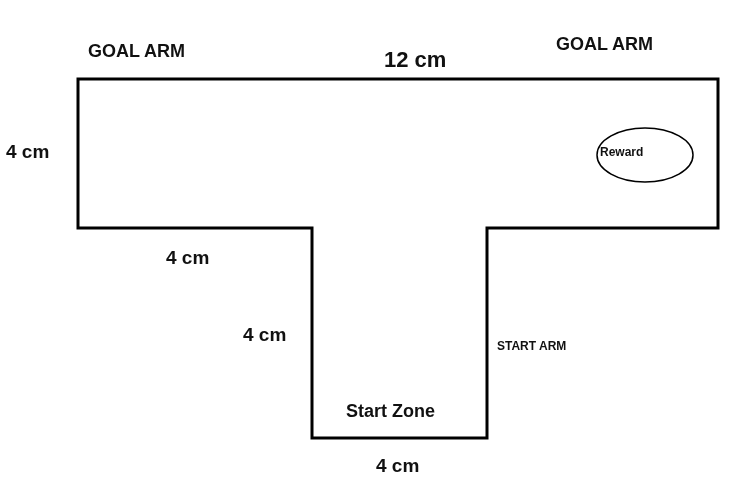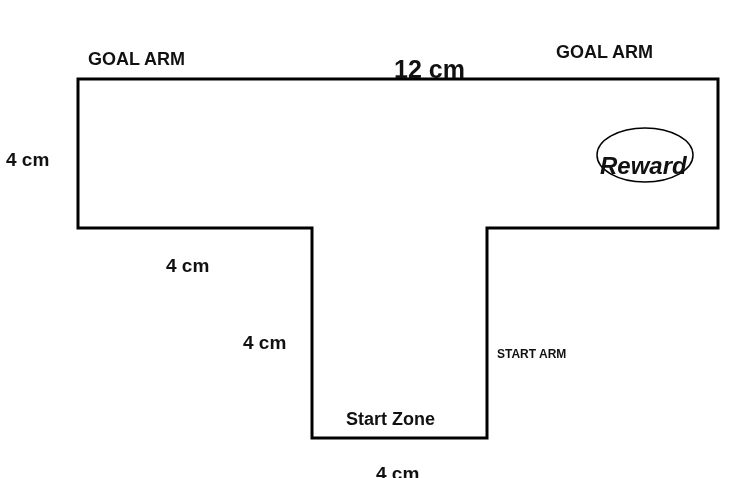--- a/index.html
+++ b/index.html
@@ -1,29 +1,29 @@
 <!DOCTYPE html>
 <html><head>
   <meta charset="utf-8">
   <style>
     html, body { margin: 0; padding: 0; background: #ffffff; }
     body { width: 741px; height: 478px; position: relative; overflow: hidden; font-family: "Liberation Sans", "DejaVu Sans", sans-serif; }
-    .lbl { position: absolute; font-weight: bold; color: #111; white-space: nowrap; line-height: 1; margin-top: 8px; }
+    .lbl { position: absolute; font-weight: bold; color: #111; white-space: nowrap; line-height: 1; }
     svg { position: absolute; left: 0; top: 0; }
   </style>
 </head>
 <body>
 
 <svg width="741" height="478" viewBox="0 0 741 478">
   <polygon points="78,79 718,79 718,228 487,228 487,438 312,438 312,228 78,228" fill="none" stroke="#000" stroke-width="3"></polygon>
   <ellipse cx="645" cy="155" rx="48" ry="27" fill="none" stroke="#000" stroke-width="1.5"></ellipse>
 </svg>
 
 <div class="lbl" style="left:88px; top:42px; font-size:18px;">GOAL ARM</div>
-<div class="lbl" style="left:394px; top:49px; font-size:25px;">12 cm</div>
+<div class="lbl" style="left:384px; top:49px; font-size:22px;">12 cm</div>
 <div class="lbl" style="left:556px; top:35px; font-size:18px;">GOAL ARM</div>
 <div class="lbl" style="left:6px; top:142px; font-size:19px;">4 cm</div>
-<div class="lbl" style="left:600px; top:146px; font-size:24px;font-style:italic;">Reward</div>
+<div class="lbl" style="left:600px; top:146px; font-size:12px;">Reward</div>
 <div class="lbl" style="left:166px; top:248px; font-size:19px;">4 cm</div>
 <div class="lbl" style="left:243px; top:325px; font-size:19px;">4 cm</div>
 <div class="lbl" style="left:497px; top:340px; font-size:12px;">START ARM</div>
 <div class="lbl" style="left:346px; top:402px; font-size:18px;">Start Zone</div>
 <div class="lbl" style="left:376px; top:456px; font-size:19px;">4 cm</div>
 
 </body></html>

